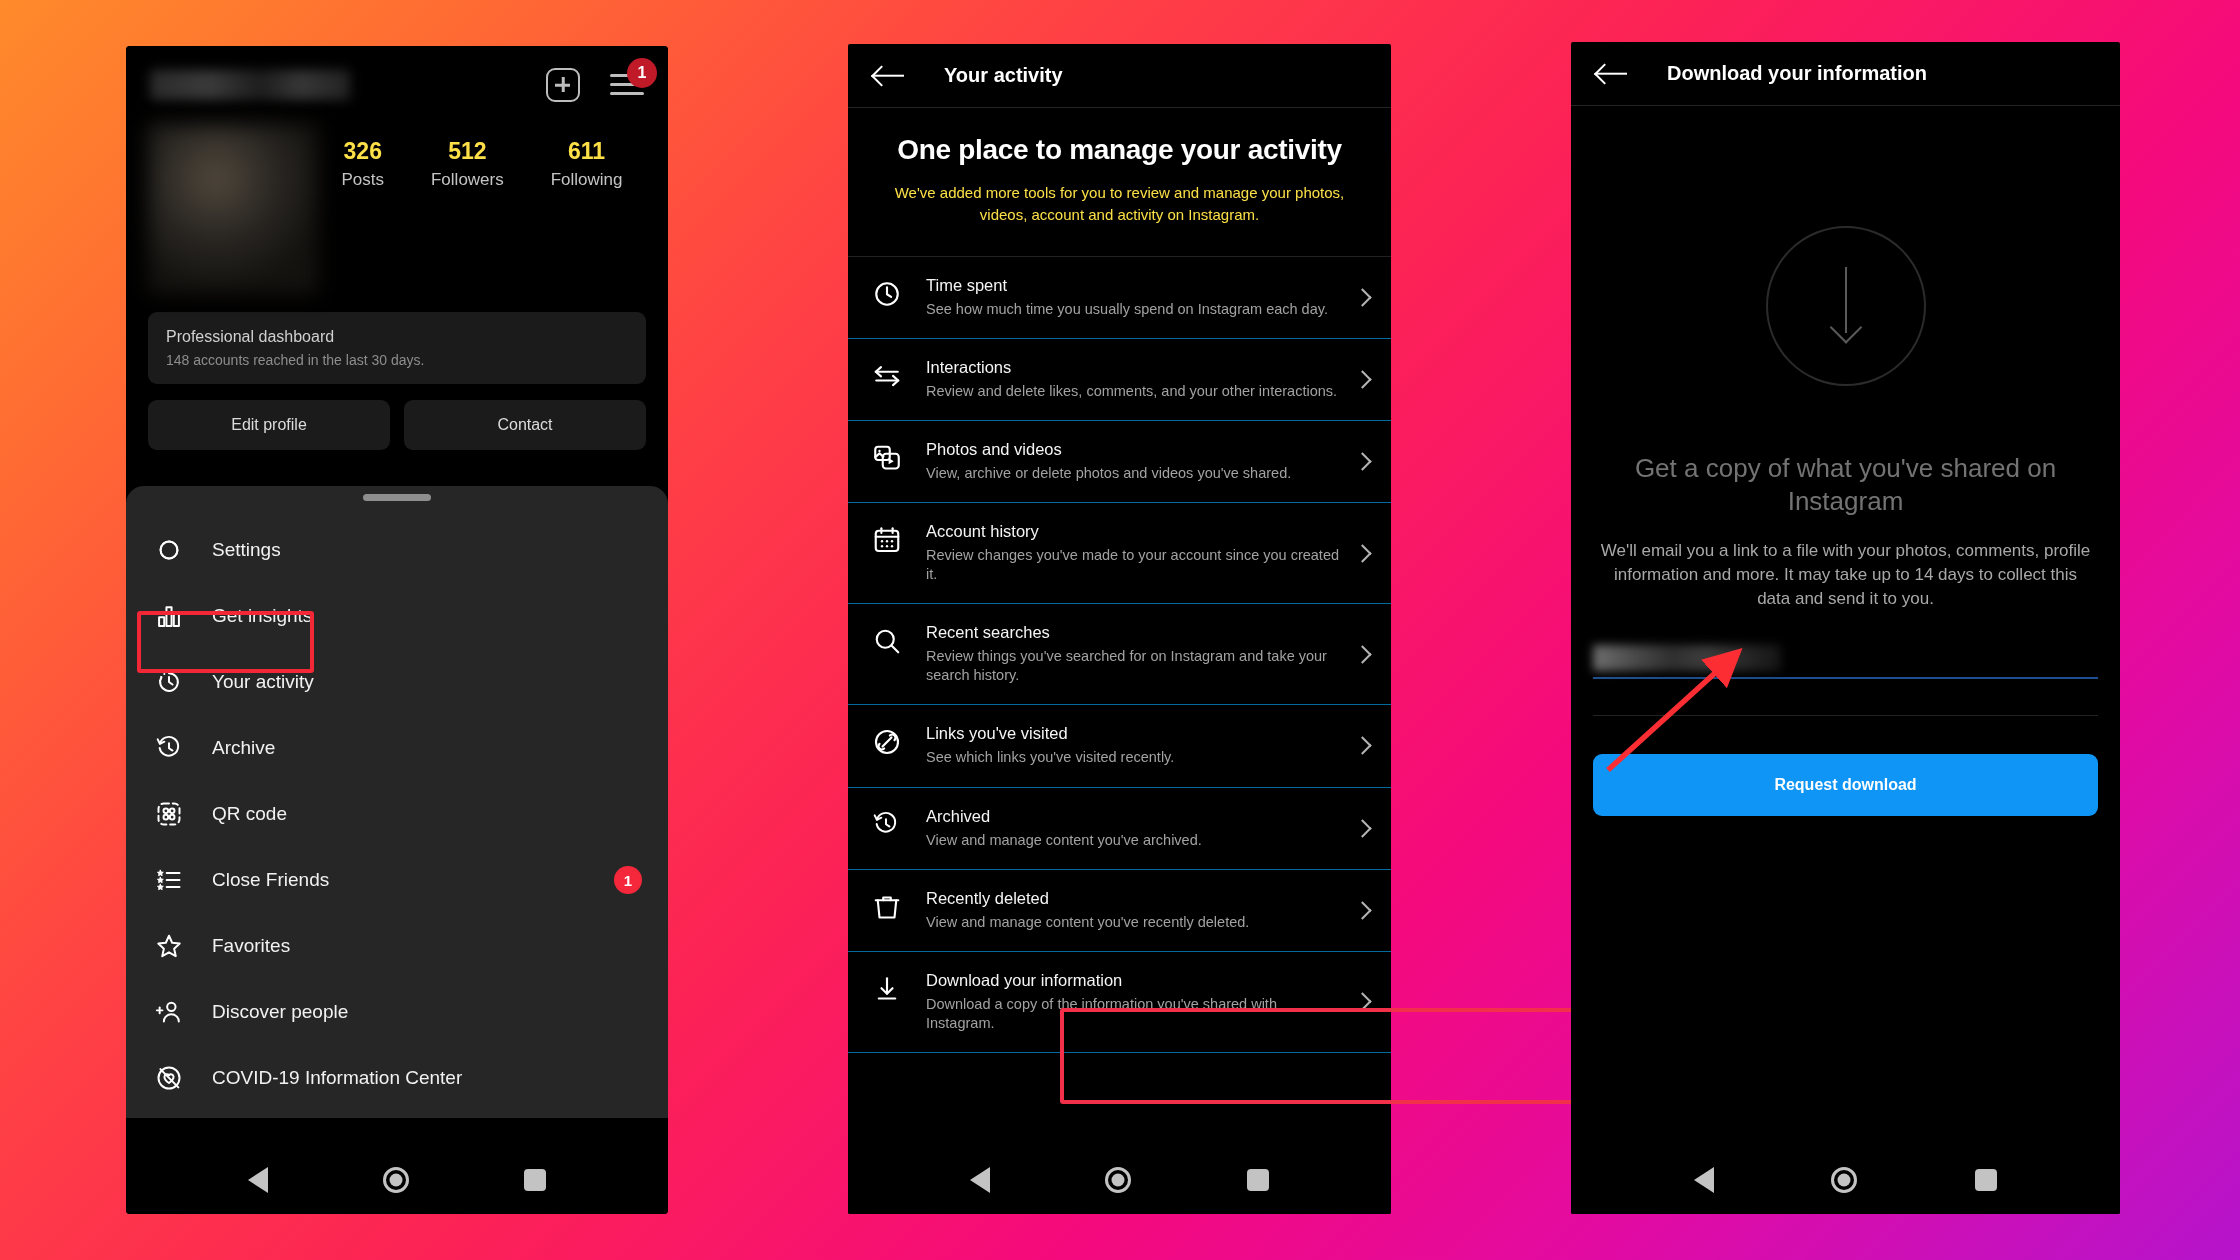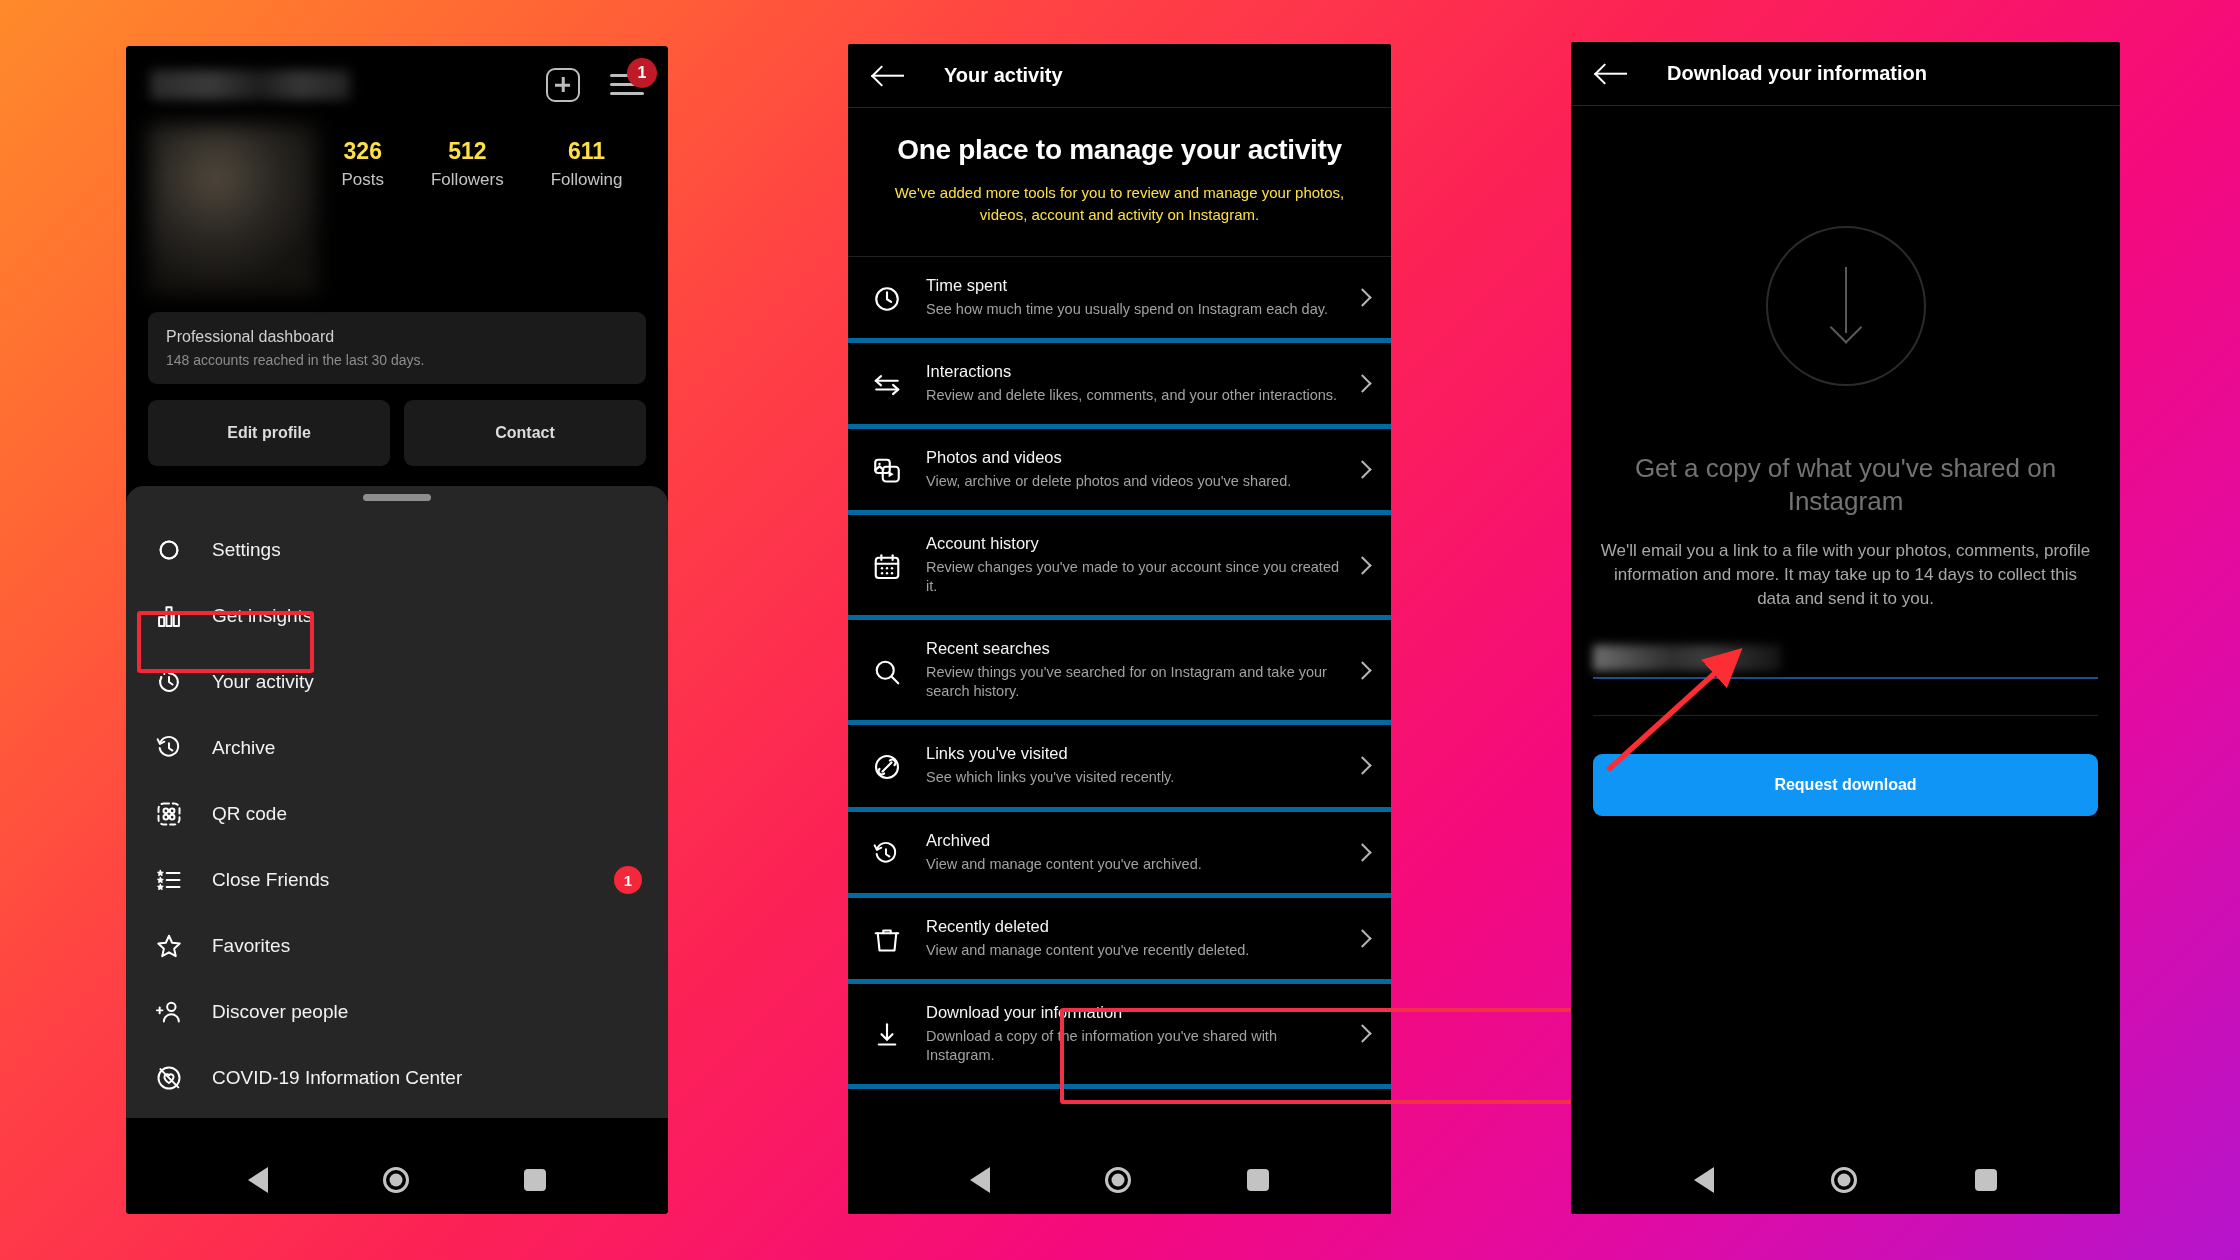--- a/index.html
+++ b/index.html
@@ -87,23 +87,23 @@
   .p1-stat .num { font-size: 23px; font-weight: bold; color: #fde047; }
   .p1-stat .lbl { font-size: 17px; color: #c4c4c4; margin-top: 5px; }
   .p1-dash {
     margin: 18px 22px 0; background: #1b1b1b; border-radius: 9px;
     padding: 16px 18px;
   }
   .p1-dash .t { font-size: 16px; color: #d0d0d0; font-weight: 500; }
   .p1-dash .s { font-size: 14px; color: #8d8d8d; margin-top: 6px; }
   .p1-btnrow { display: flex; gap: 14px; margin: 16px 22px 0; }
   .p1-btn {
-    flex: 1; background: #1b1b1b; border-radius: 9px; height: 66px;
+    flex: 1; background: #1b1b1b; border-radius: 9px; height: 50px;
     display: flex; align-items: center; justify-content: center;
-    font-size: 16px; color: #dcdcdc; font-weight: 700;
+    font-size: 16px; color: #dcdcdc; font-weight: 400;
   }
 
   
   .p1-sheet {
     position: absolute; left: 0; right: 0; top: 440px; bottom: 96px;
     background: #262626;
     border-radius: 18px 18px 0 0;
     padding-top: 8px;
   }
   .sheet-grab {
@@ -177,23 +177,23 @@
   }
   .app-title { margin-left: 40px; font-size: 20px; font-weight: bold; color: #fff; }
 
   
   .p2-hero { padding: 26px 22px 30px; border-bottom: 1px solid #222; }
   .p2-hero h1 { font-size: 28px; color: #fff; text-align: center; font-weight: bold; letter-spacing: -0.3px; }
   .p2-hero p { font-size: 15px; color: #fde047; text-align: center; margin-top: 16px; line-height: 1.45; padding: 0 14px; }
 
   .p2-list { flex: 1; overflow: hidden; }
   .p2-row {
-    display: flex; align-items: center;
+    display: flex; align-items: flex-start;
     padding: 19px 22px 19px 24px;
-    border-bottom: 5px solid #0369a1;
+    border-bottom: 1px solid #0369a1;
     position: relative;
   }
   .p2-row .r-icon { width: 46px; flex-shrink: 0; color: #fff; padding-top: 3px; display:flex; }
   .p2-row .r-text { flex: 1; margin-left: 8px; padding-right: 14px; }
   .p2-row .r-title { font-size: 16.5px; color: #f5f5f5; font-weight: 500; }
   .p2-row .r-sub { font-size: 14.5px; color: #a2a2a2; margin-top: 5px; line-height: 1.32; }
   .chev {
     width: 13px; height: 13px; flex-shrink: 0; align-self: center;
     border-right: 2.4px solid #b5b5b5; border-top: 2.4px solid #b5b5b5;
     transform: rotate(45deg);

